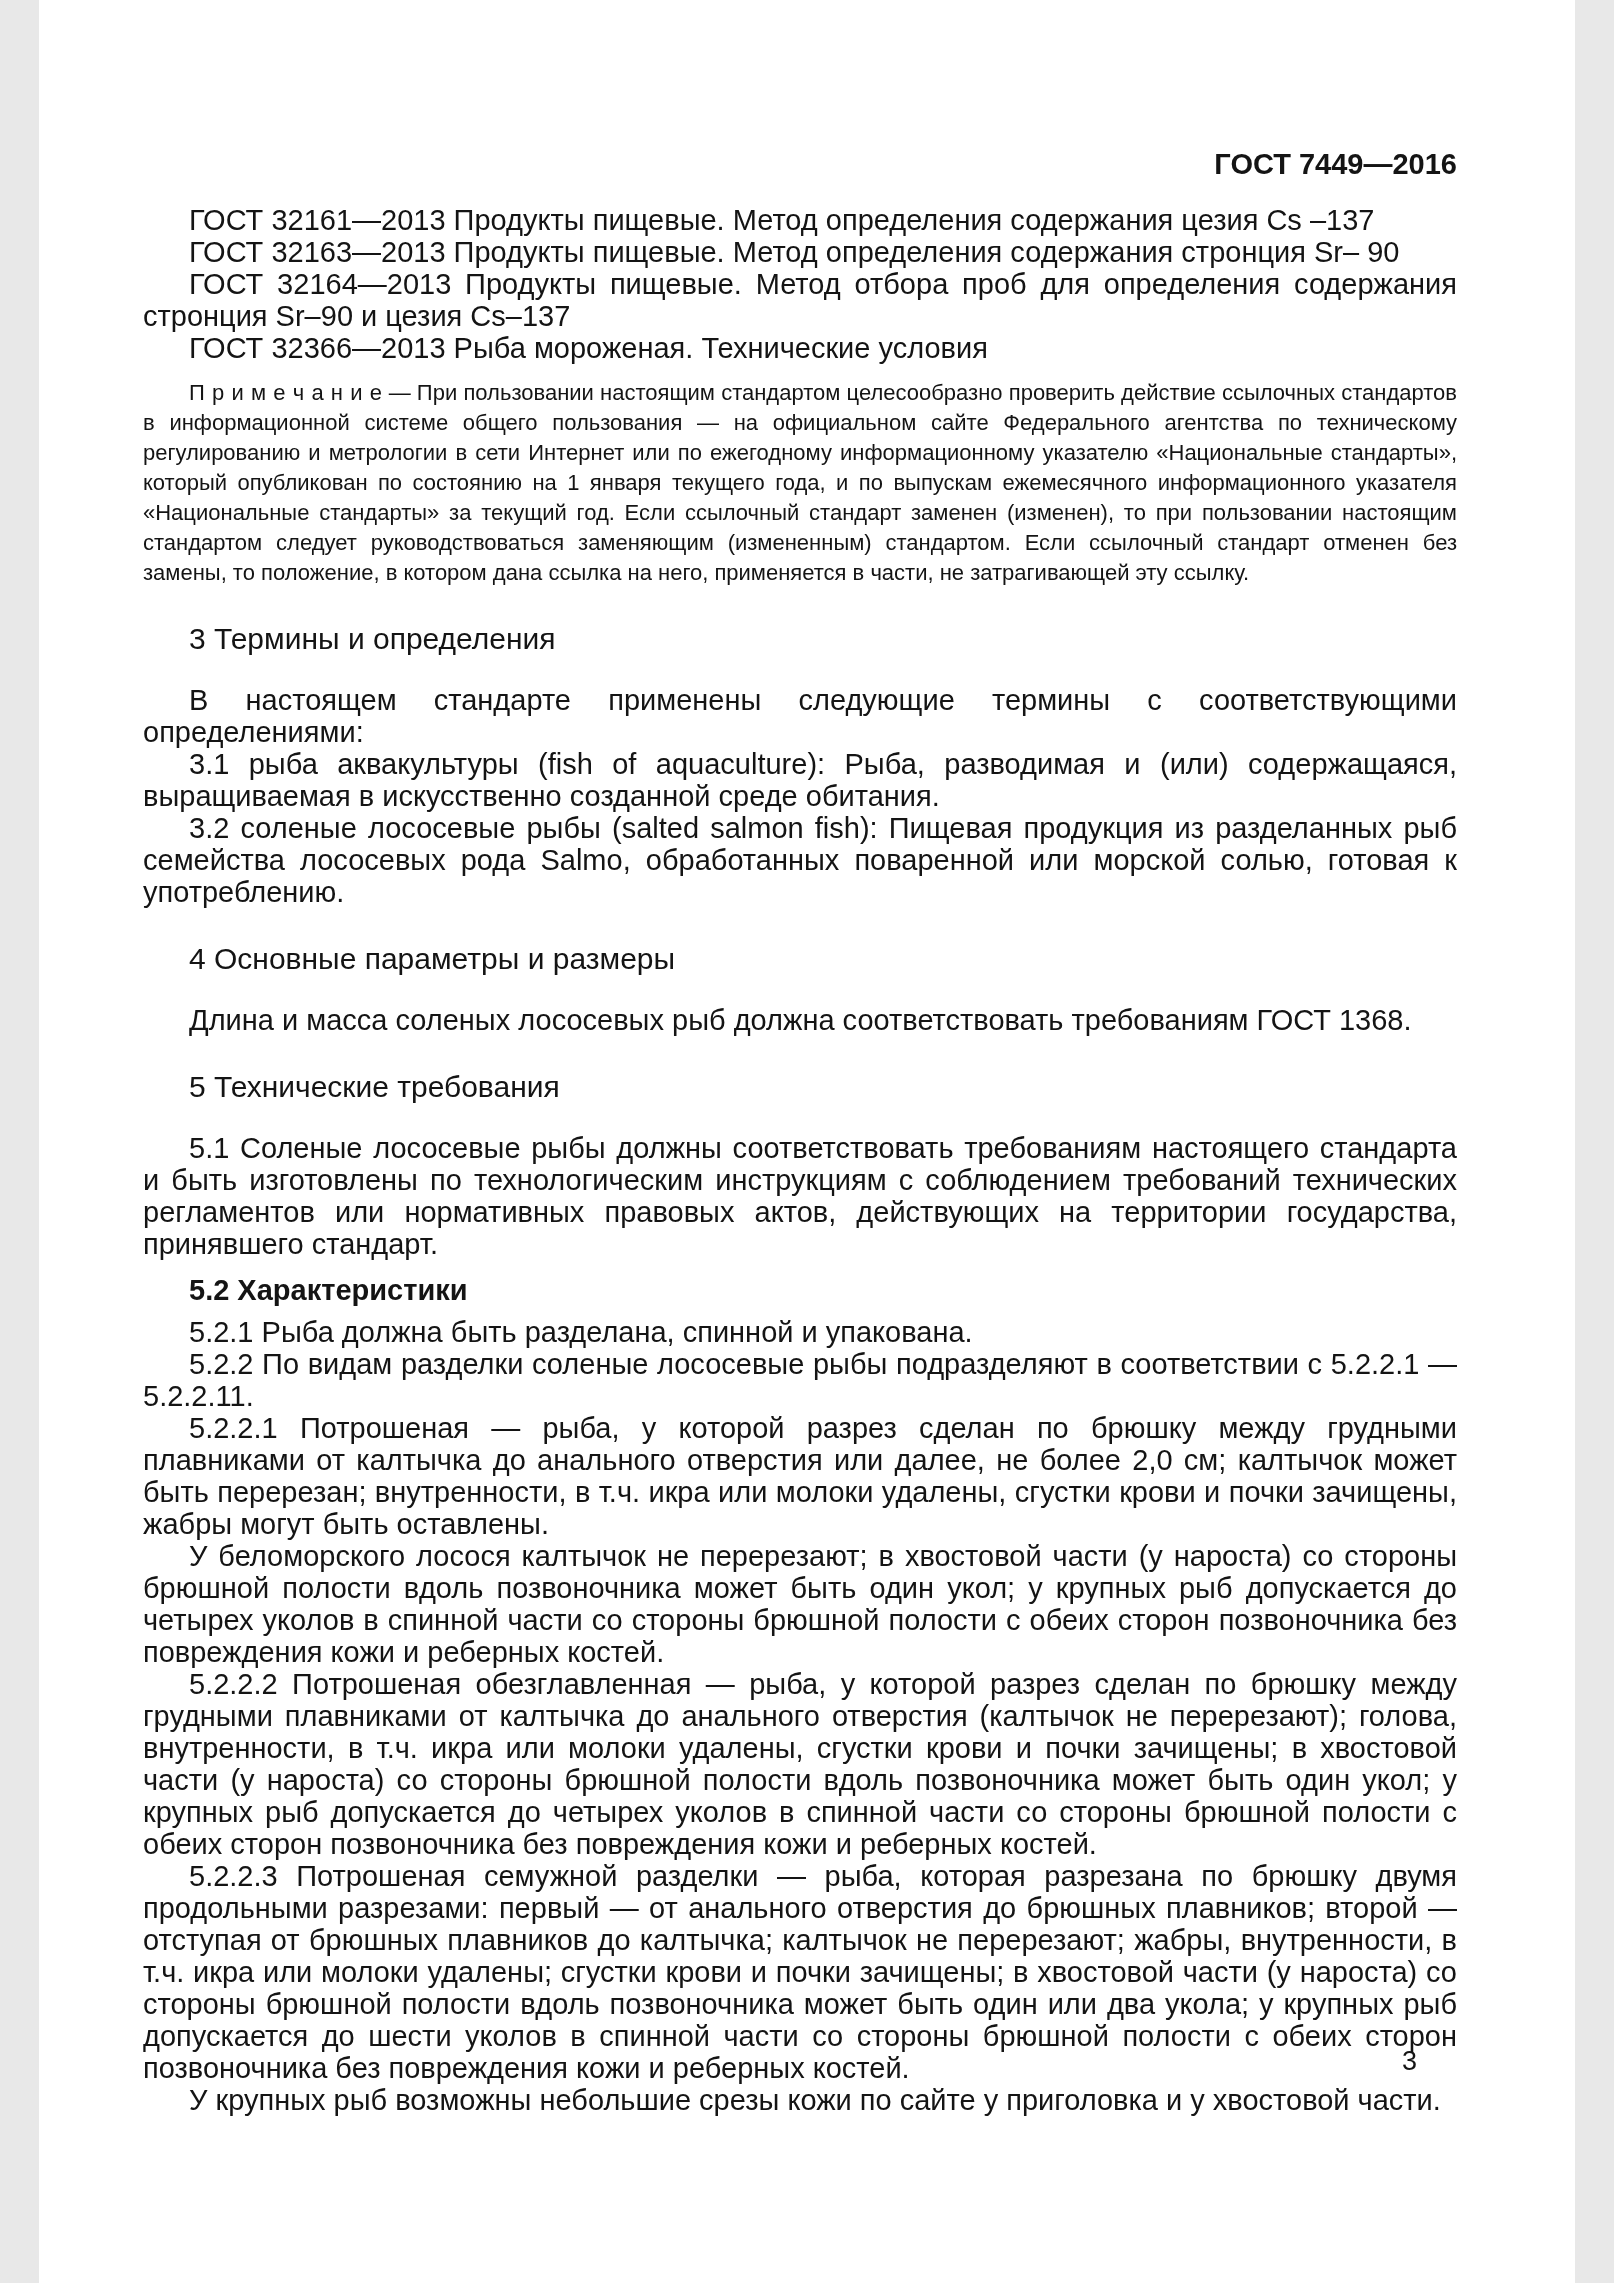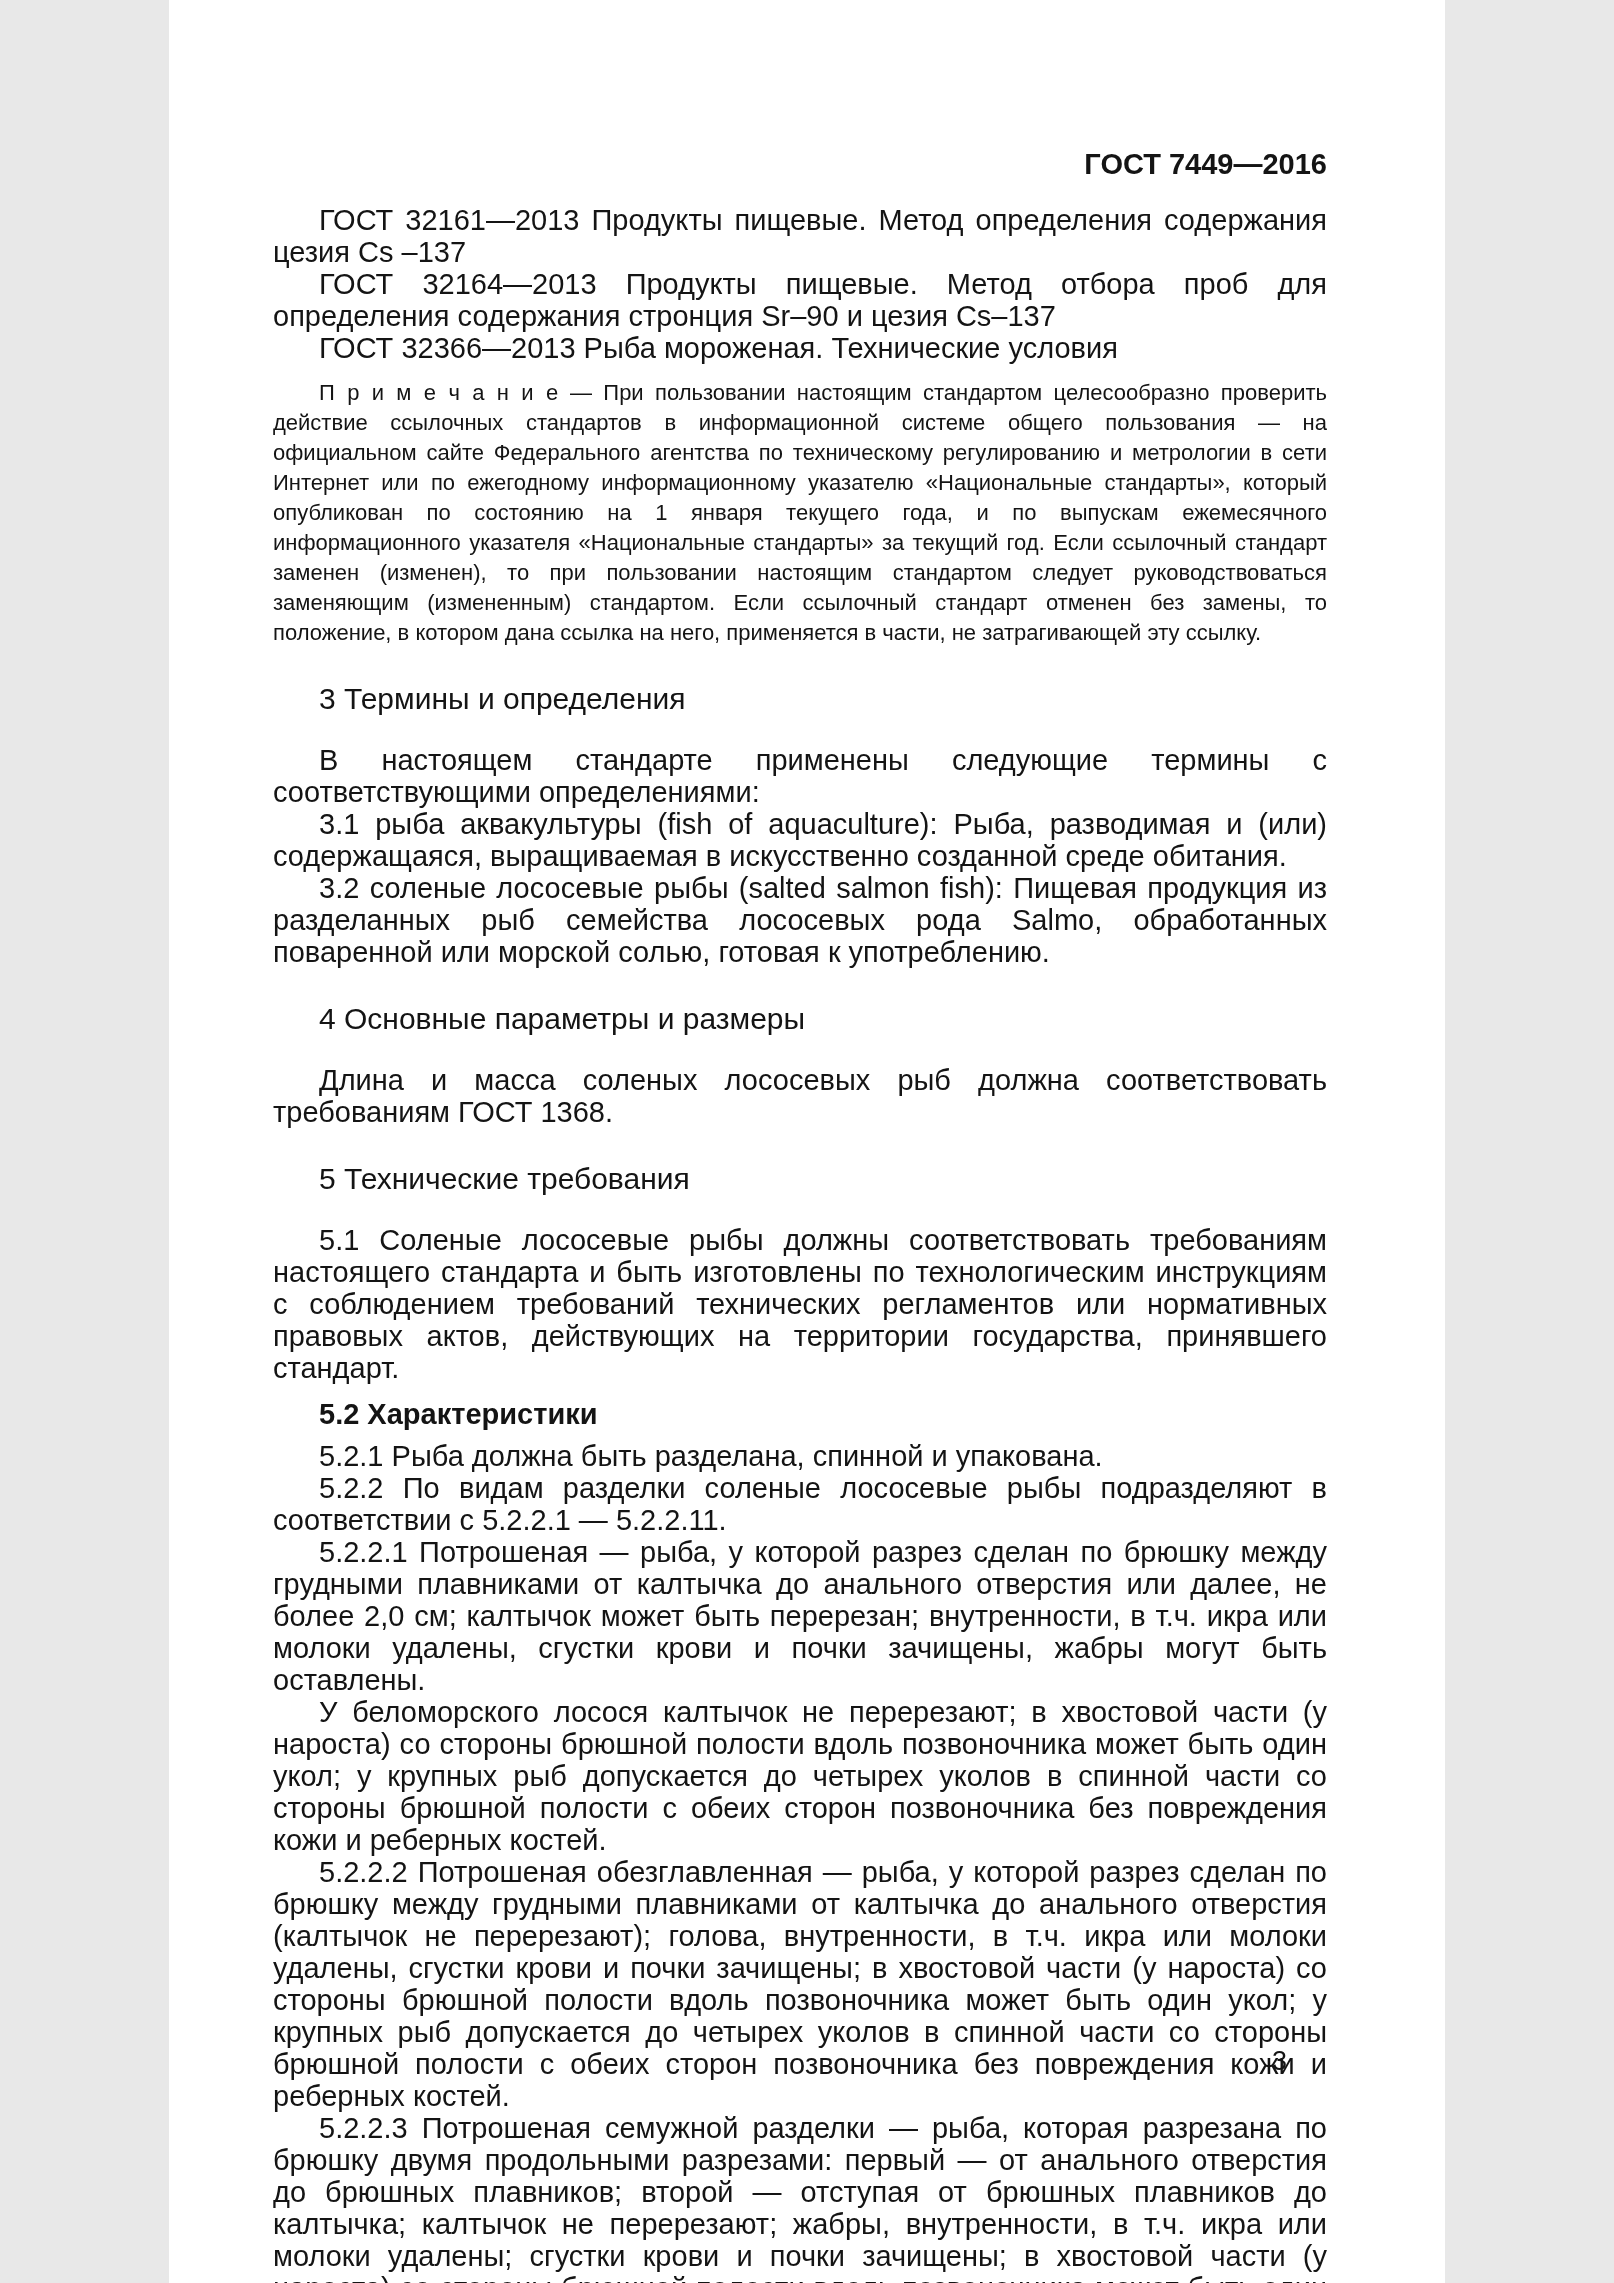--- a/index.html
+++ b/index.html
@@ -2,21 +2,21 @@
 <html><head>
 <meta charset="utf-8">
 <style>
   html, body {
     margin: 0;
     padding: 0;
     background: #e8e8e8;
   }
   .page {
     position: relative;
-    width: 1276px;
+    width: 1536px;
     height: 2283px;
     margin: 0 auto;
     background: #ffffff;
     font-family: "Liberation Sans", sans-serif;
     color: #141414;
     box-sizing: border-box;
     padding: 148px 118px 0 104px;
     overflow: hidden;
   }
   .running-header {
@@ -70,20 +70,21 @@
 </head>
 <body>
 
 <div class="page">
 
   <div class="running-header">ГОСТ 7449—2016</div>
 
   <div class="body-text">
 
     <p>ГОСТ 32161—2013 Продукты пищевые. Метод определения содержания цезия Cs –137</p>
+    <p>ГОСТ 32163—2013 Продукты пищевые. Метод определения содержания стронция Sr– 90</p>
     <p>ГОСТ 32164—2013 Продукты пищевые. Метод отбора проб для определения содержания стронция Sr–90 и цезия Cs–137</p>
     <p>ГОСТ 32366—2013 Рыба мороженая. Технические условия</p>
 
     <p class="note"><span class="note-label">П р и м е ч а н и е</span><span> — При пользовании настоящим стандартом целесообразно проверить действие ссылочных стандартов в информационной системе общего пользования — на официальном сайте Федерального агентства по техническому регулированию и метрологии в сети Интернет или по ежегодному информационному указателю «Национальные стандарты», который опубликован по состоянию на 1 января текущего года, и по выпускам ежемесячного информационного указателя «Национальные стандарты» за текущий год. Если ссылочный стандарт заменен (изменен), то при пользовании настоящим стандартом следует руководствоваться заменяющим (измененным) стандартом. Если ссылочный стандарт отменен без замены, то положение, в котором дана ссылка на него, применяется в части, не затрагивающей эту ссылку.</span></p>
 
     <h2 class="gost-heading">3 Термины и определения</h2>
 
     <p>В настоящем стандарте применены следующие термины с соответствующими определениями:</p>
 
     <p><span>3.1 </span><span class="term-bold">рыба аквакультуры</span><span> (fish of aquaculture): Рыба, разводимая и (или) содержащаяся, выращиваемая в искусственно созданной среде обитания.</span></p>

